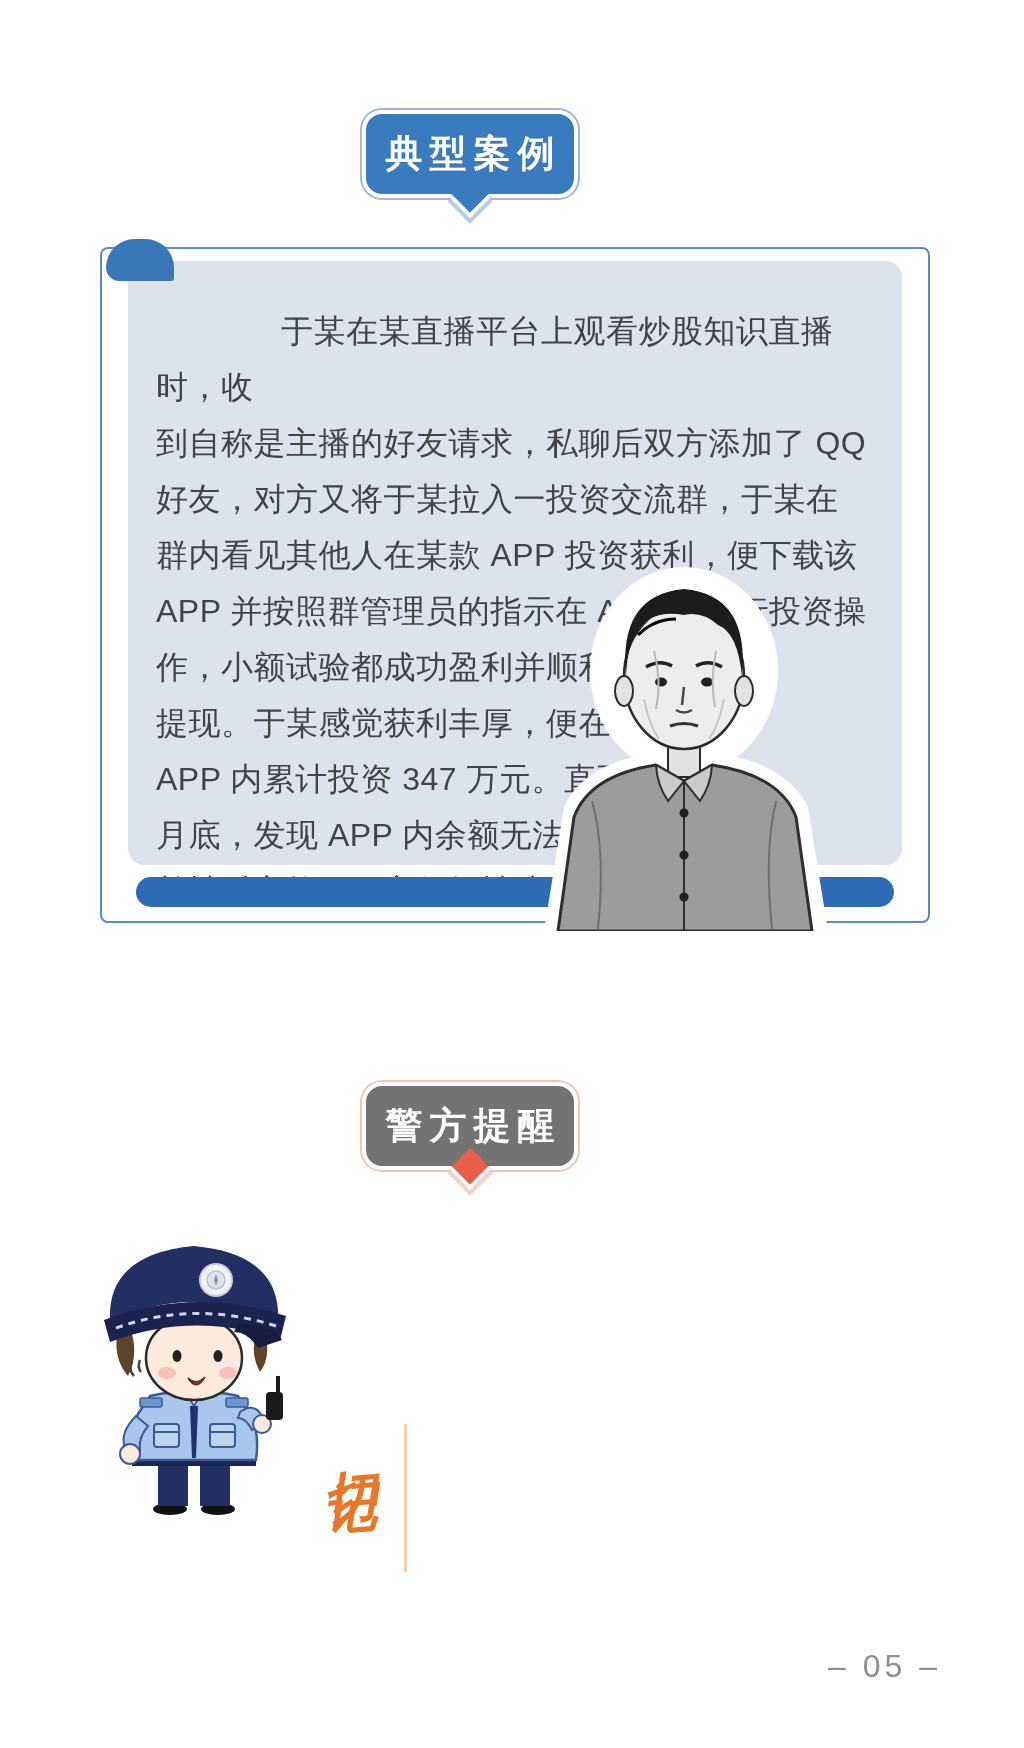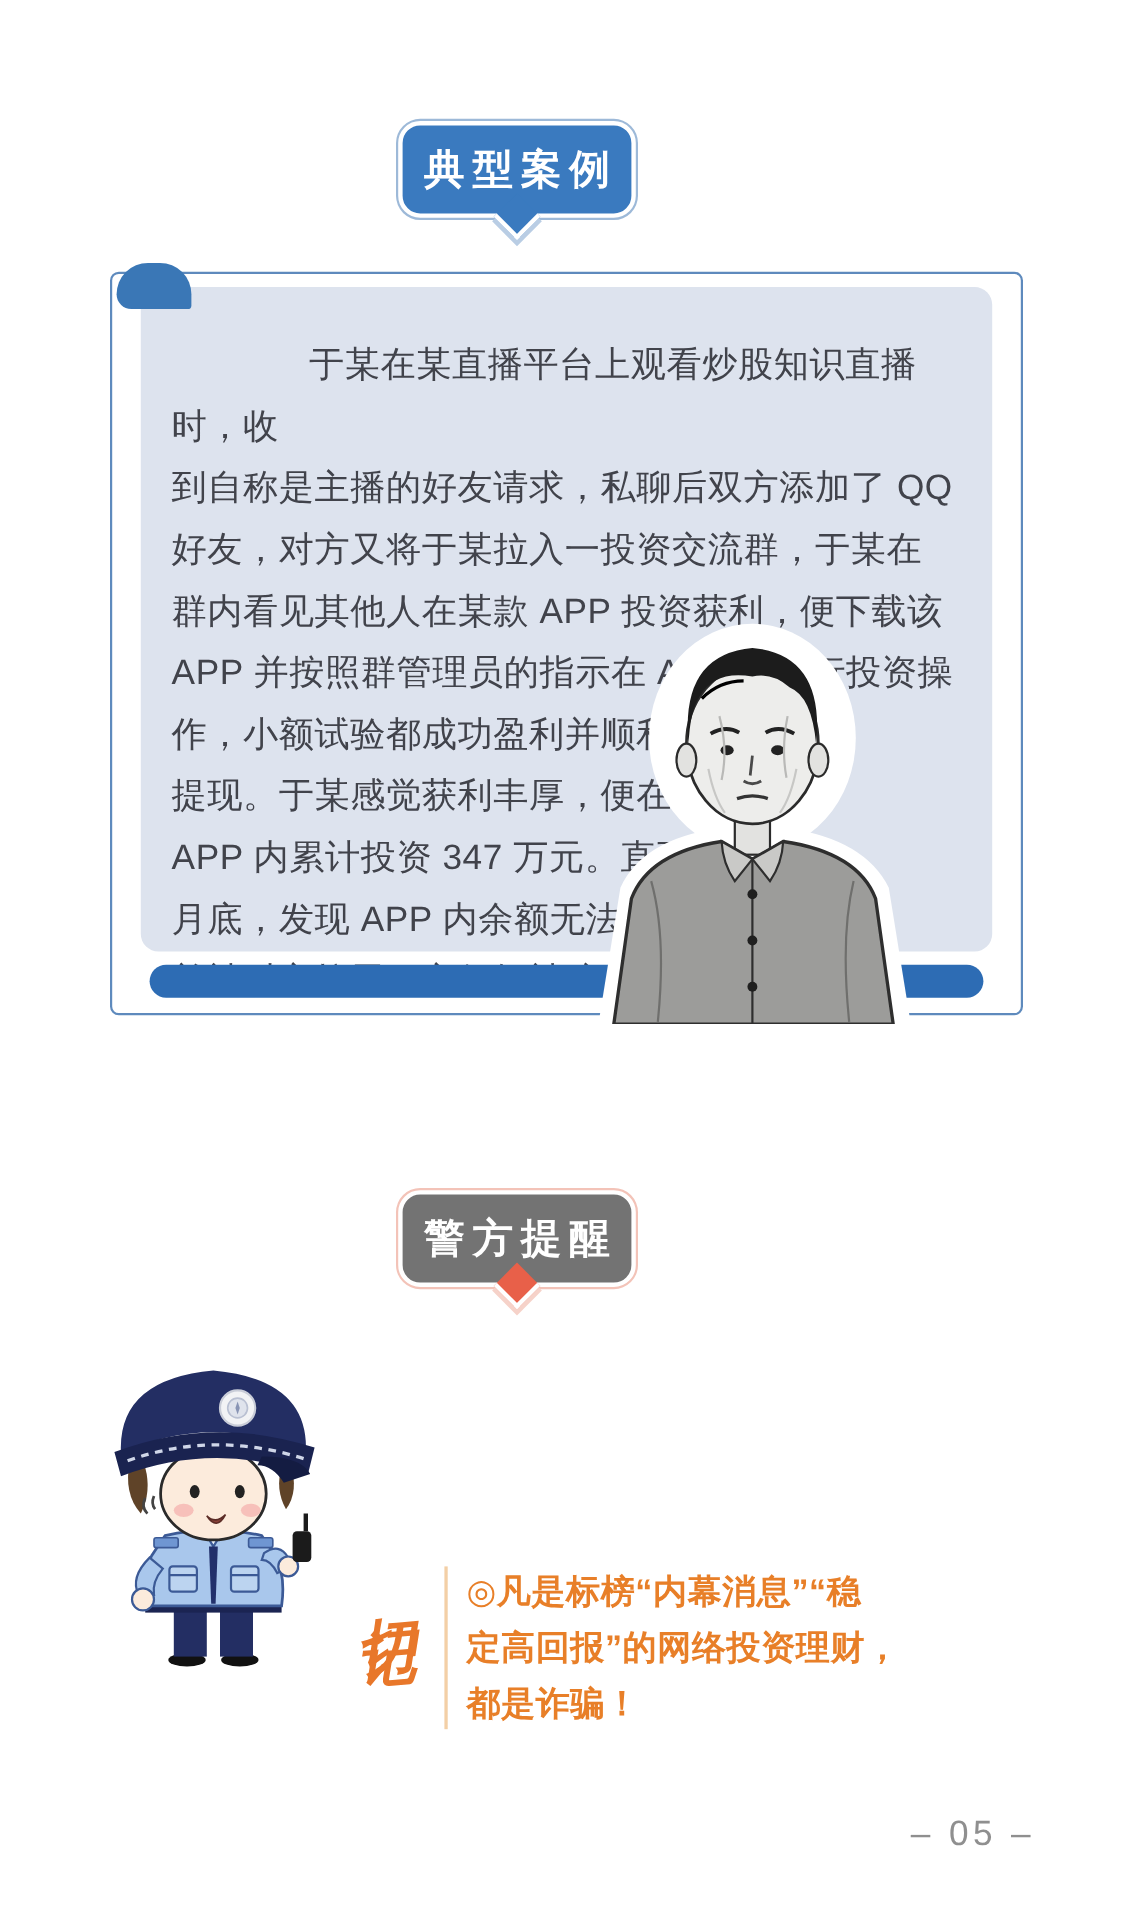--- a/index.html
+++ b/index.html
@@ -195,19 +195,16 @@
     <path d="M28,102 Q106,74 188,100" stroke="#cfd6e8" stroke-width="3" stroke-dasharray="7 6" fill="none"></path>
     <path d="M150,98 Q186,98 194,114 L170,122 Q160,106 146,106 Z" fill="#141c42"></path>
     <circle cx="128" cy="54" r="16" fill="#f2f3f5" stroke="#c9cdd8" stroke-width="2"></circle>
     <circle cx="128" cy="54" r="9" fill="#dfe3ec" stroke="#b9c0d2" stroke-width="1.5"></circle>
     <path d="M128,48 L130,54 L128,60 L126,54 Z" fill="#8894b4"></path>
   </svg>
 
 
   <div class="remember-label">切记</div>
   <div class="remember-divider"></div>
-  <div class="warning-text">◎凡是标榜“内幕消息”“稳
-定高回报”的网络投资理财，
-都是诈骗！</div>
 
   <div class="page-number">– 05 –</div>
 
 </div>
 
 </body></html>

